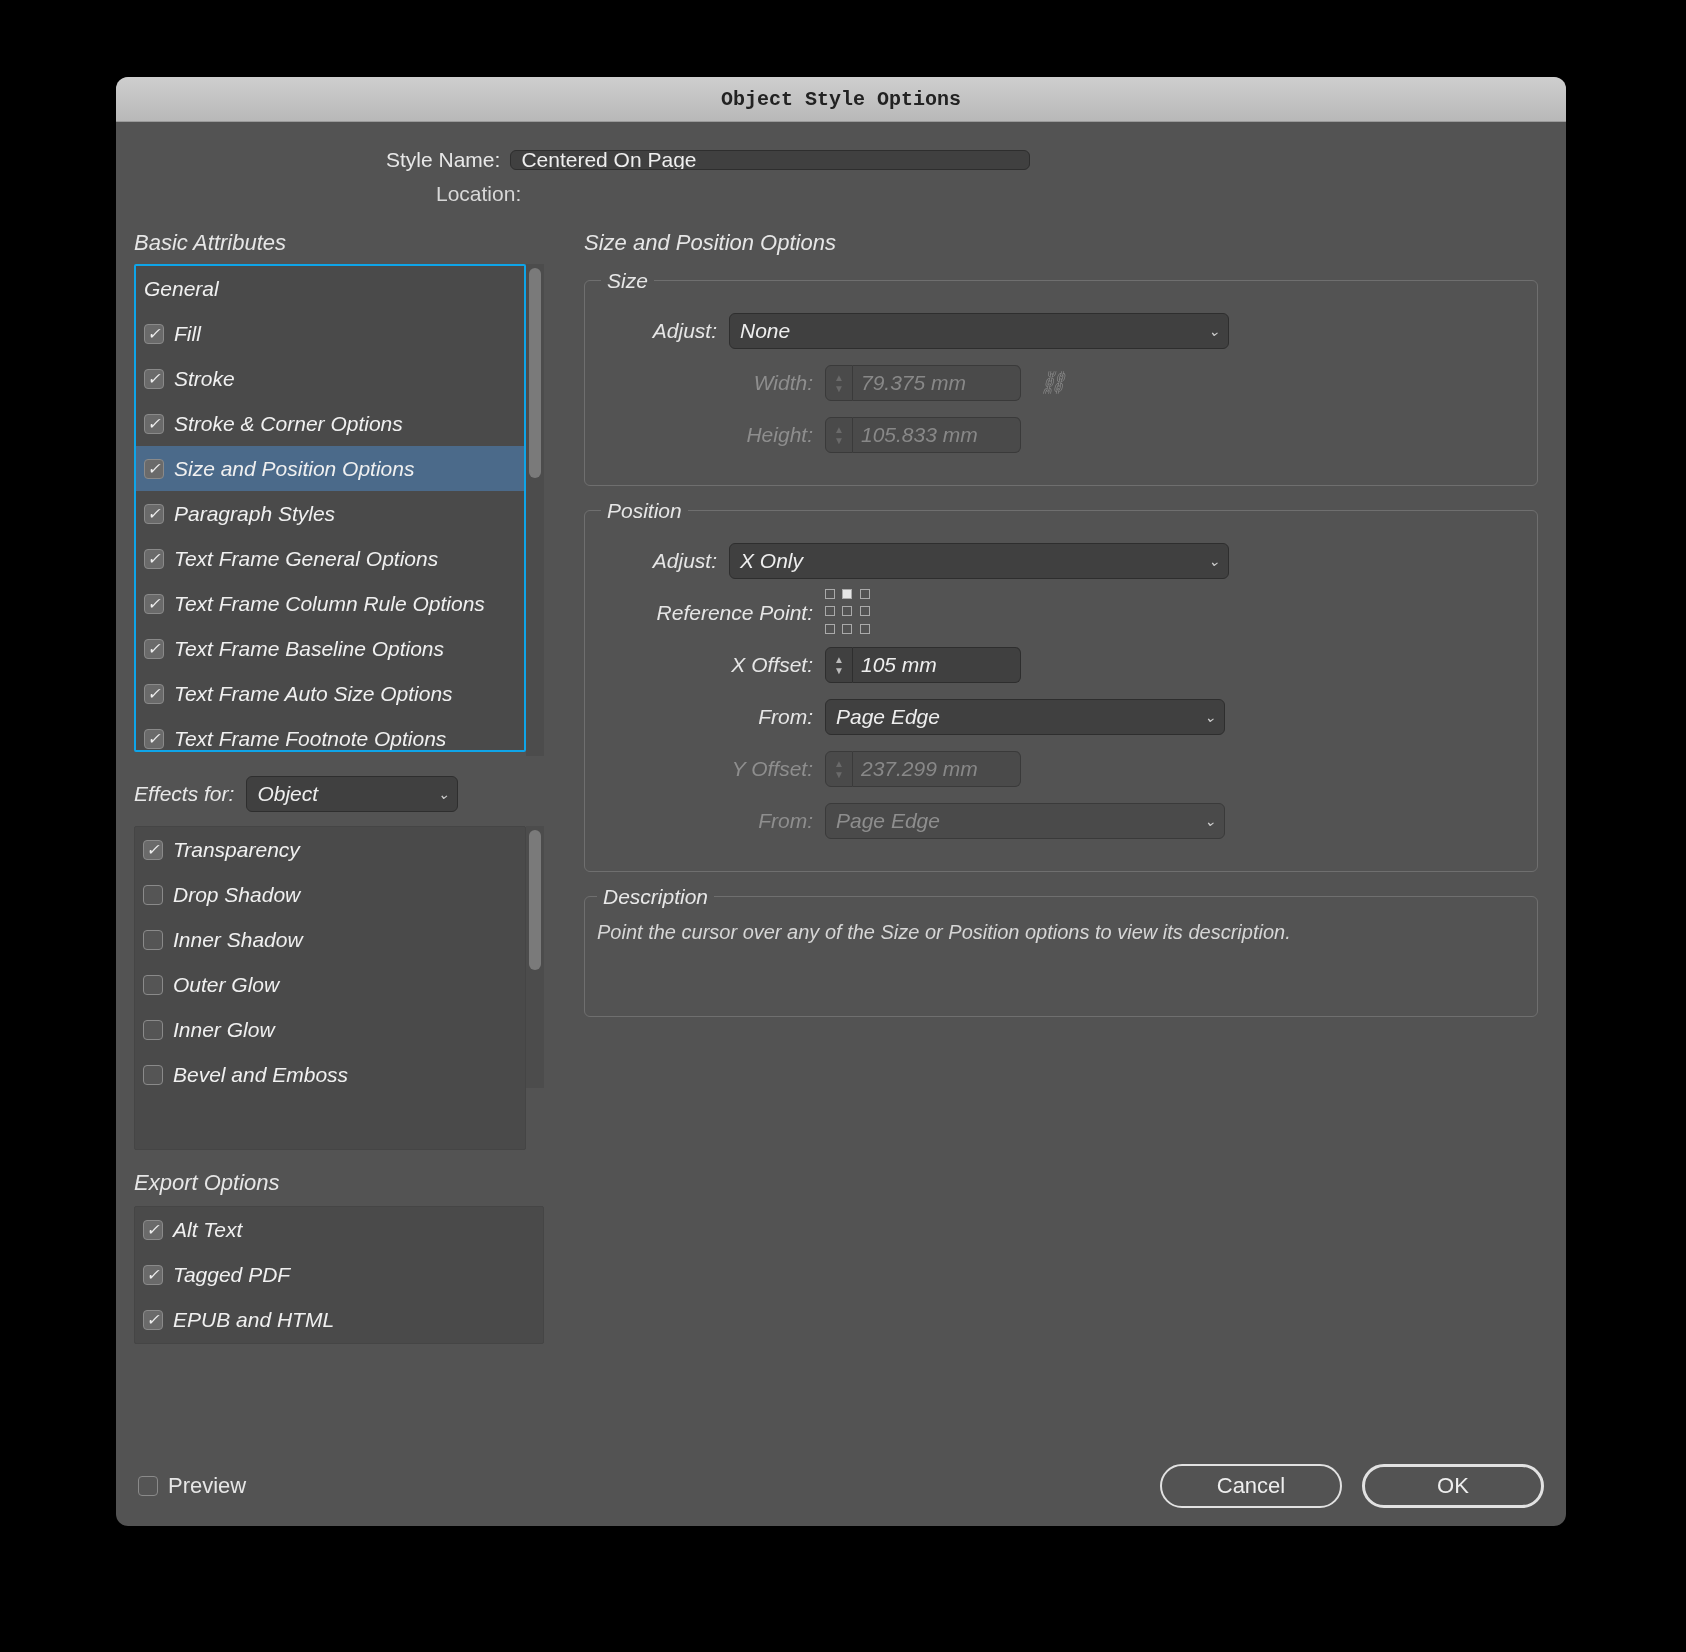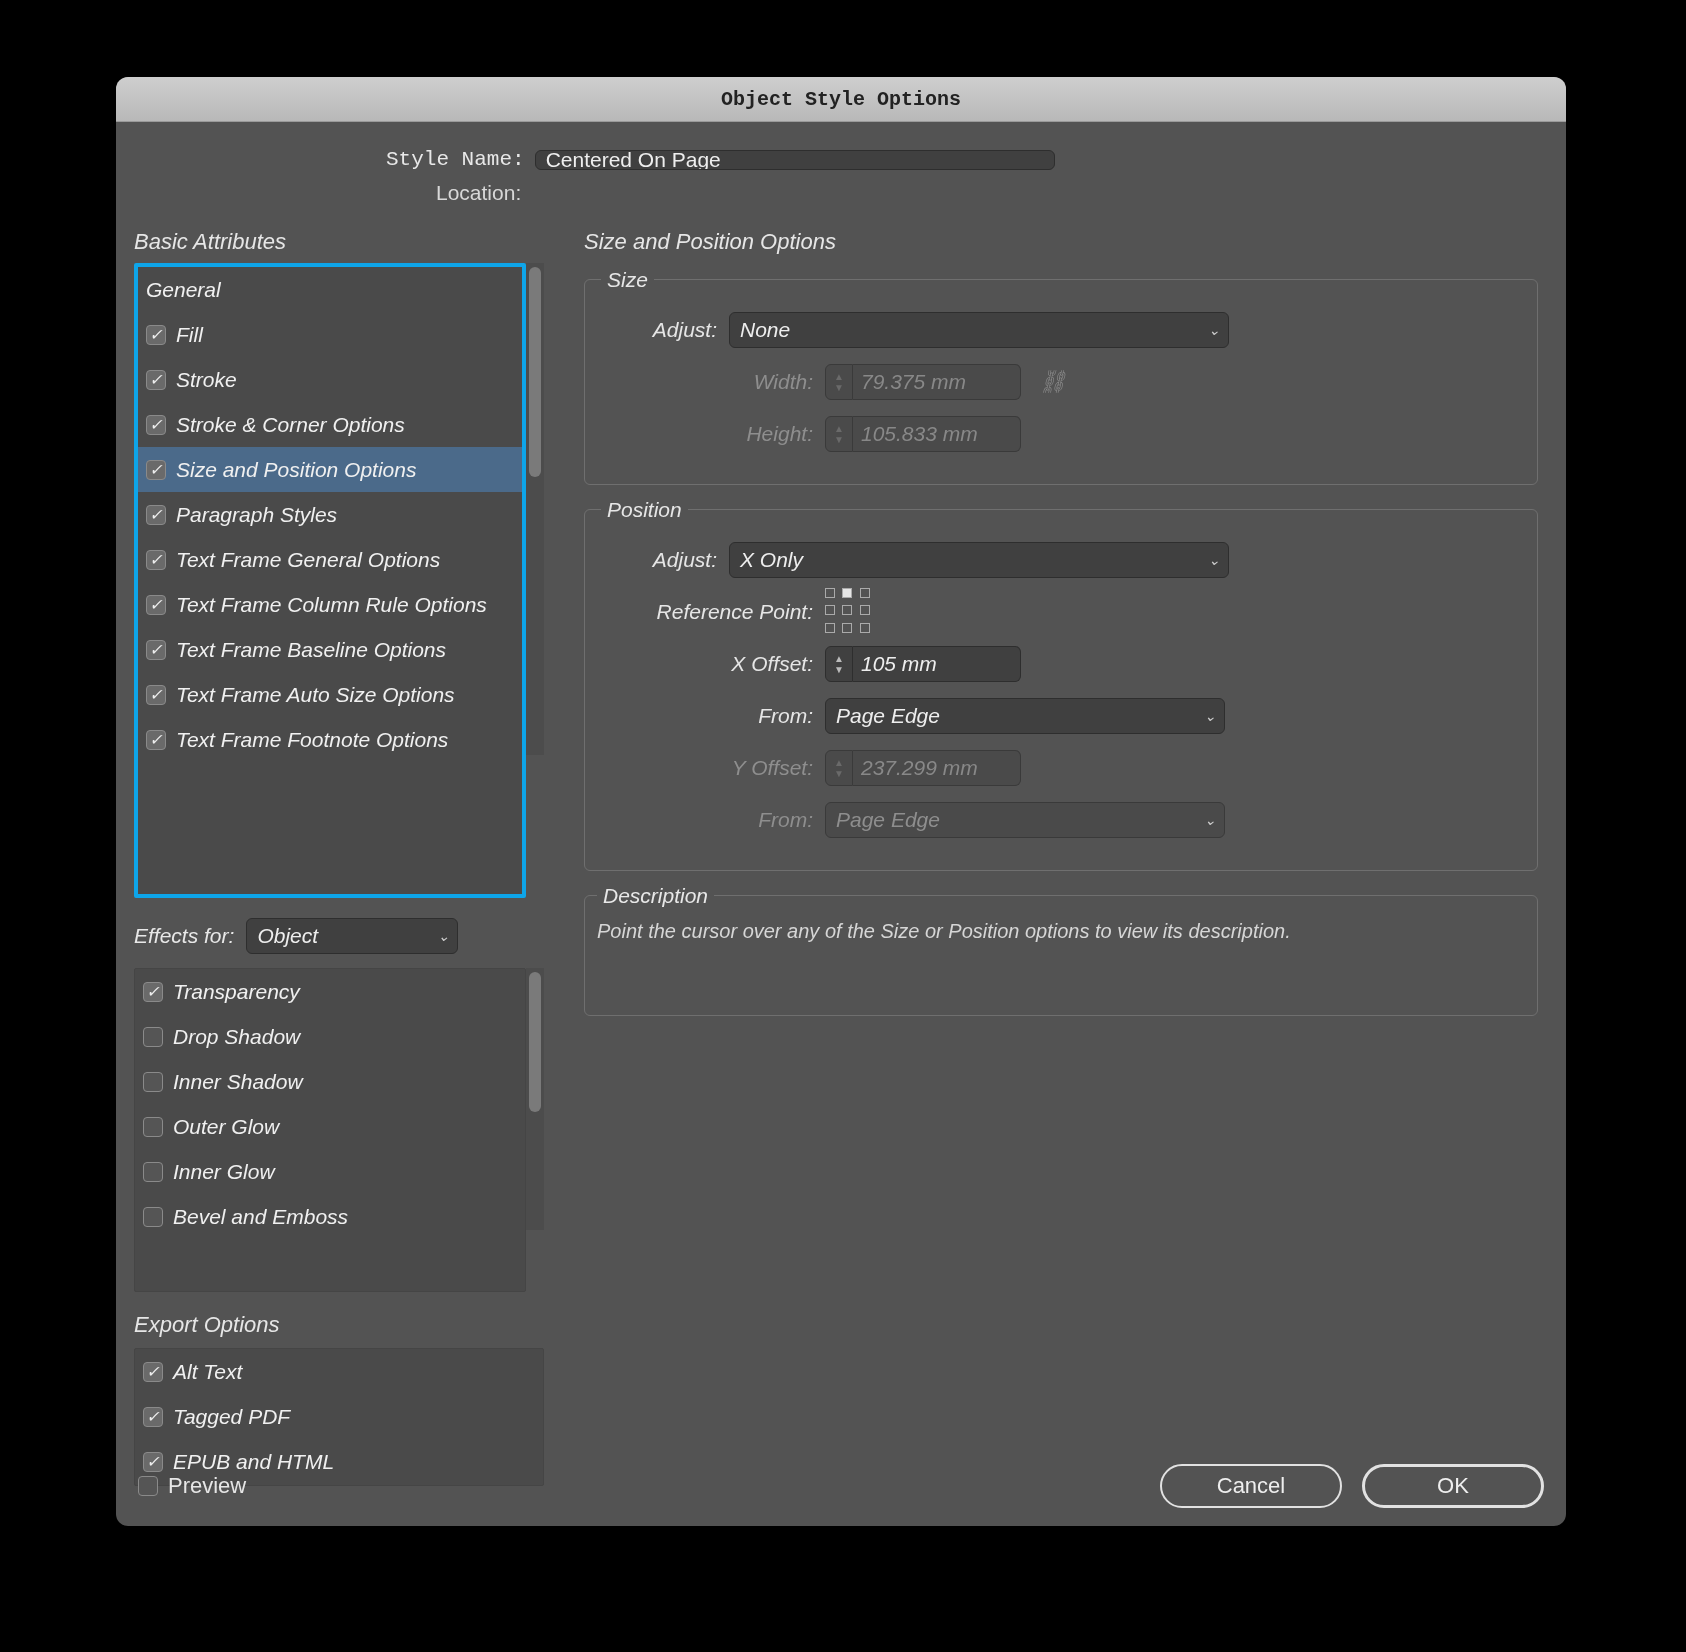--- a/index.html
+++ b/index.html
@@ -20,21 +20,21 @@
     display: flex; align-items: center; justify-content: center;
     font-size: 20px; font-weight: 600; color: #222; font-family: Liberation Mono, monospace;
   }
   .body {
     padding: 18px 18px 24px 18px;
     color: #e8e8e8;
     font-size: 21px;
   }
   .row { display: flex; align-items: center; }
   .style-name-row { justify-content: flex-start; margin-left: 252px; margin-top: 8px; }
-  .lbl-right { text-align: right; margin-right: 10px; font-family: Liberation Mono, monospace; }
+  .lbl-right { text-align: right; margin-right: 10px; }
   .text-input {
     background: #404040;
     border: 1px solid #2e2e2e;
     border-radius: 6px;
     color: #eee;
     font-size: 21px;
     padding: 4px 10px;
     height: 20px;
   }
   .style-name-input { width: 520px; }
@@ -42,24 +42,24 @@
 
   .columns { display: flex; margin-top: 24px; font-style: italic; }
   .left-col { width: 430px; }
   .right-col { flex: 1; padding-left: 20px; padding-right: 10px; }
 
   .section-label { font-size: 22px; color: #e6e6e6; margin-bottom: 8px; }
 
   .list-outer { display:flex; }
   .listbox {
     background: #4a4a4a;
-    border: 4px solid #0ea5e9;
+    border: 2px solid #0ea5e9;
     border-radius: 2px;
     width: 392px;
-    height: 635px;
+    height: 488px;
     overflow: hidden;
   }
   .listbox.noborder { border: 1px solid #454545; }
   .list-scroll {
     width: 18px; height: 492px;
     background: #4c4c4c;
     position: relative;
   }
   .list-scroll.short { height: 262px; }
   .list-thumb {

